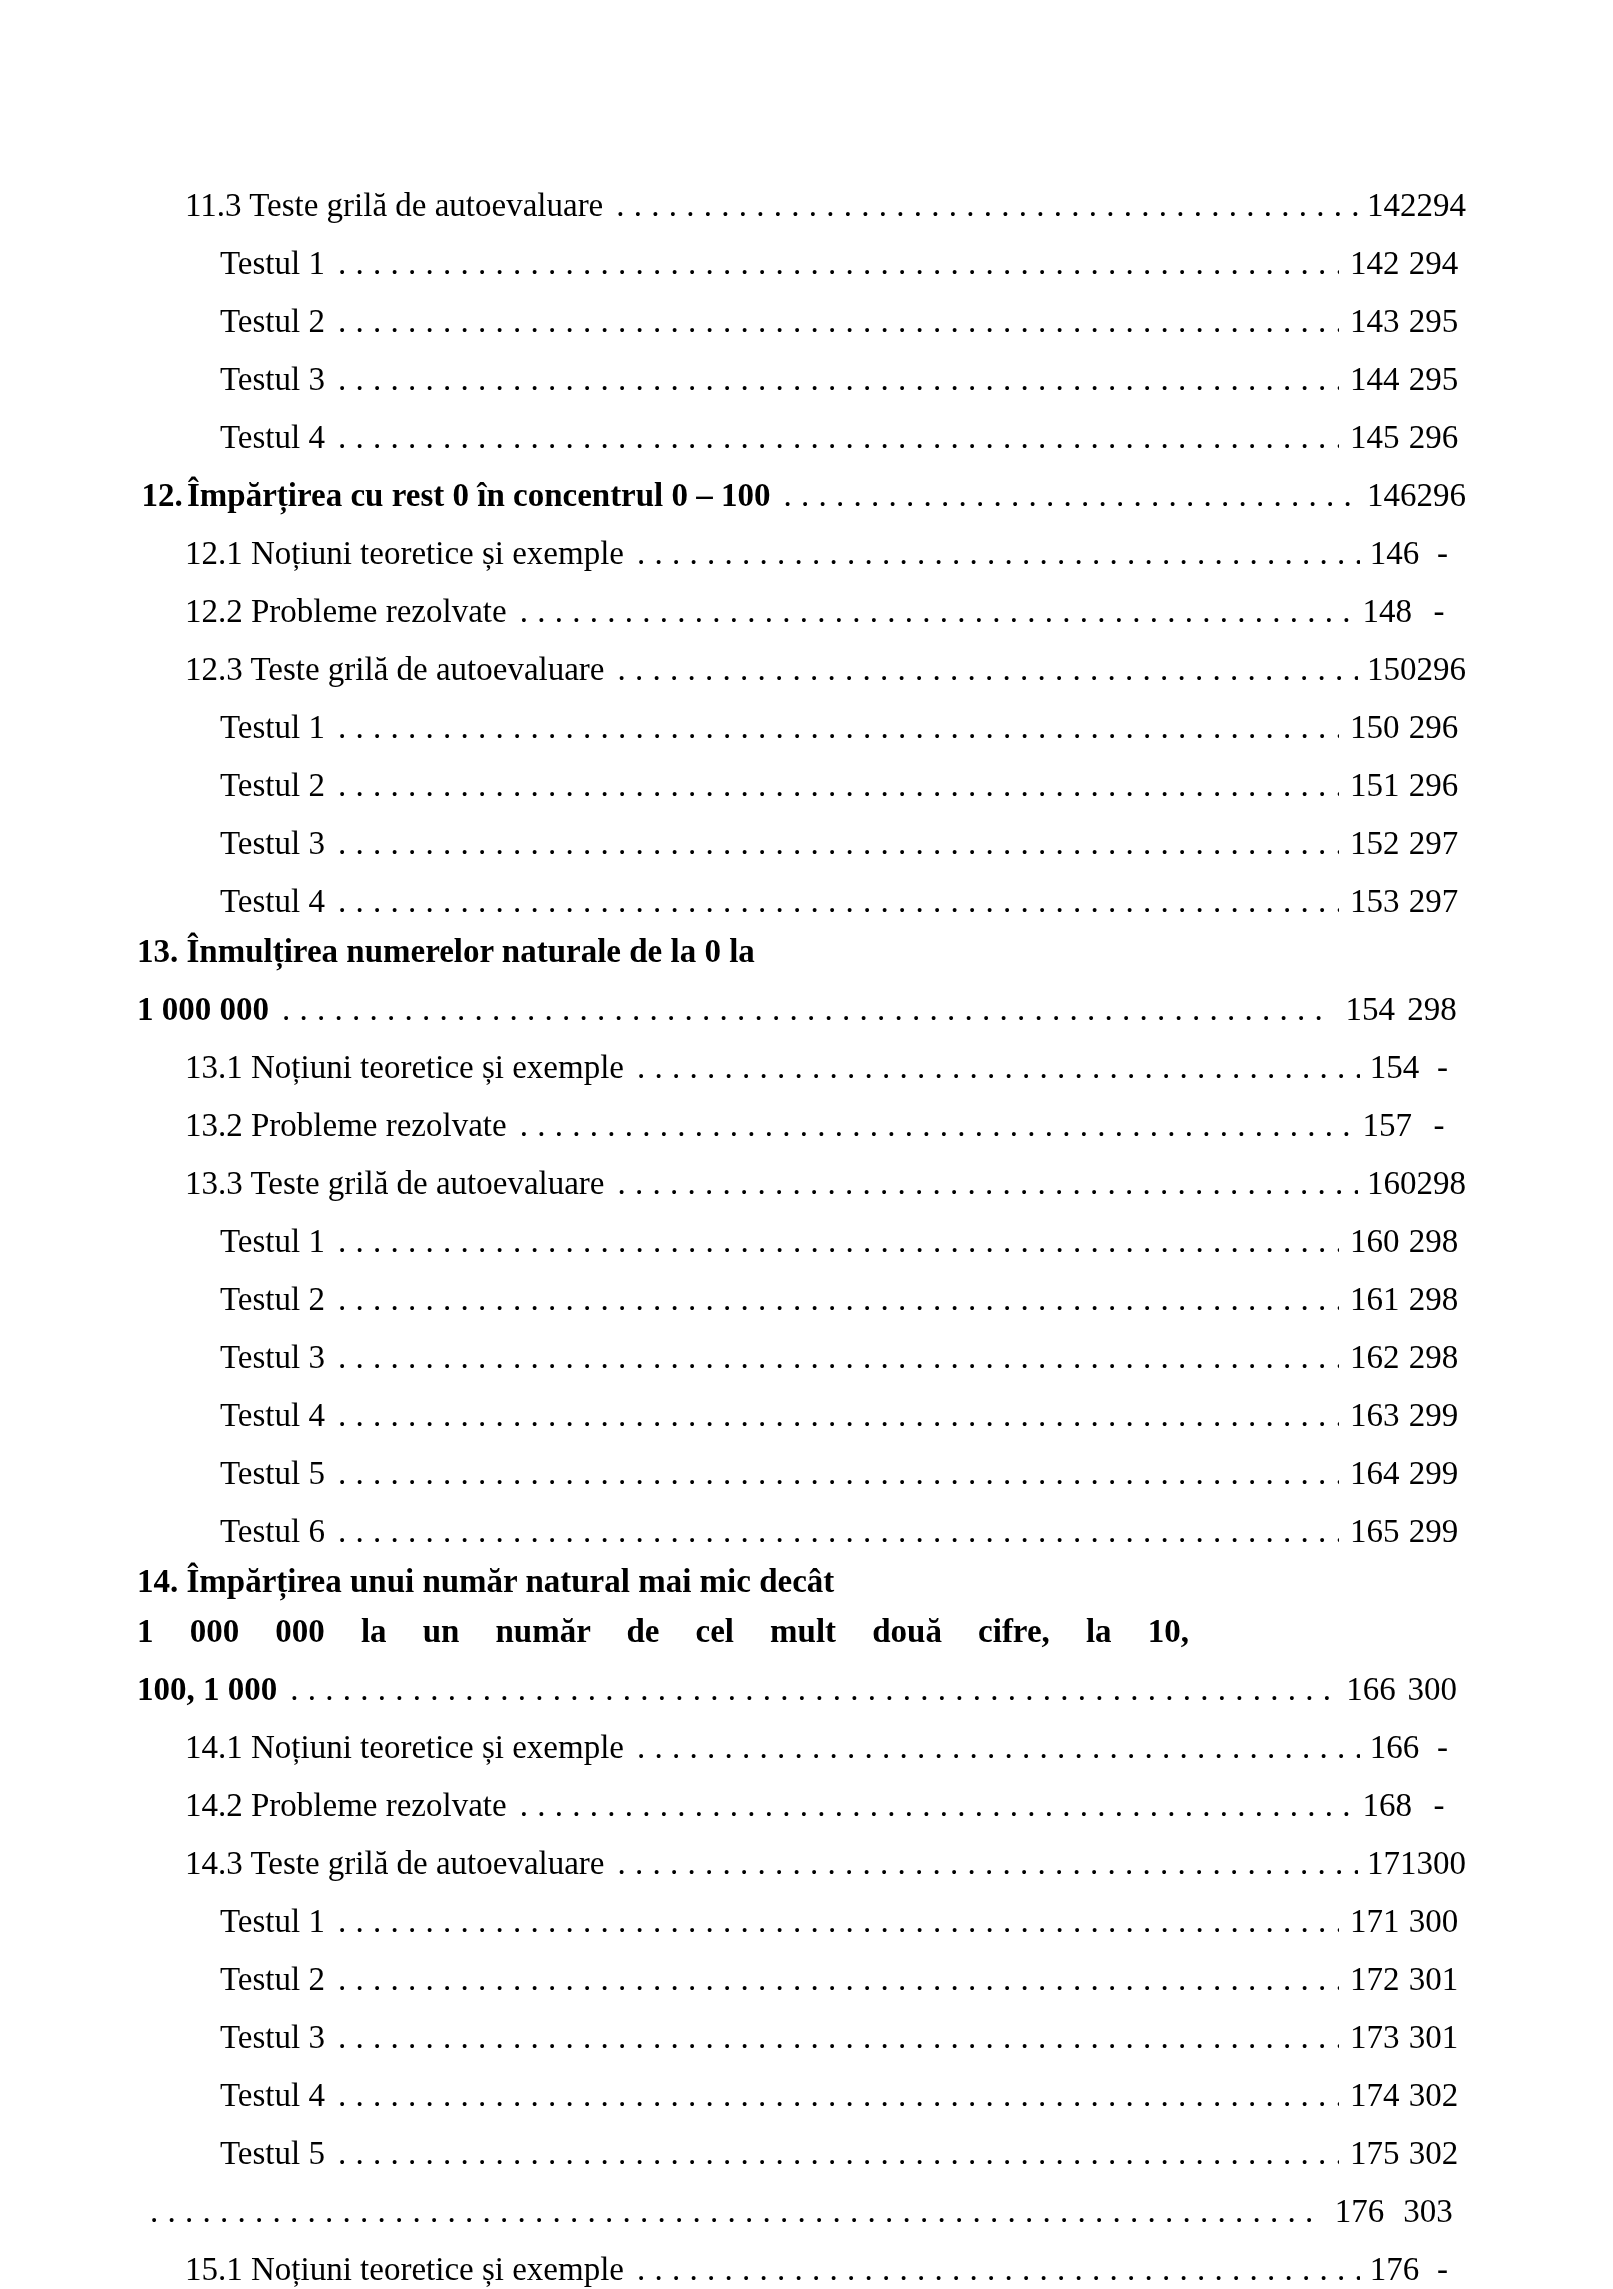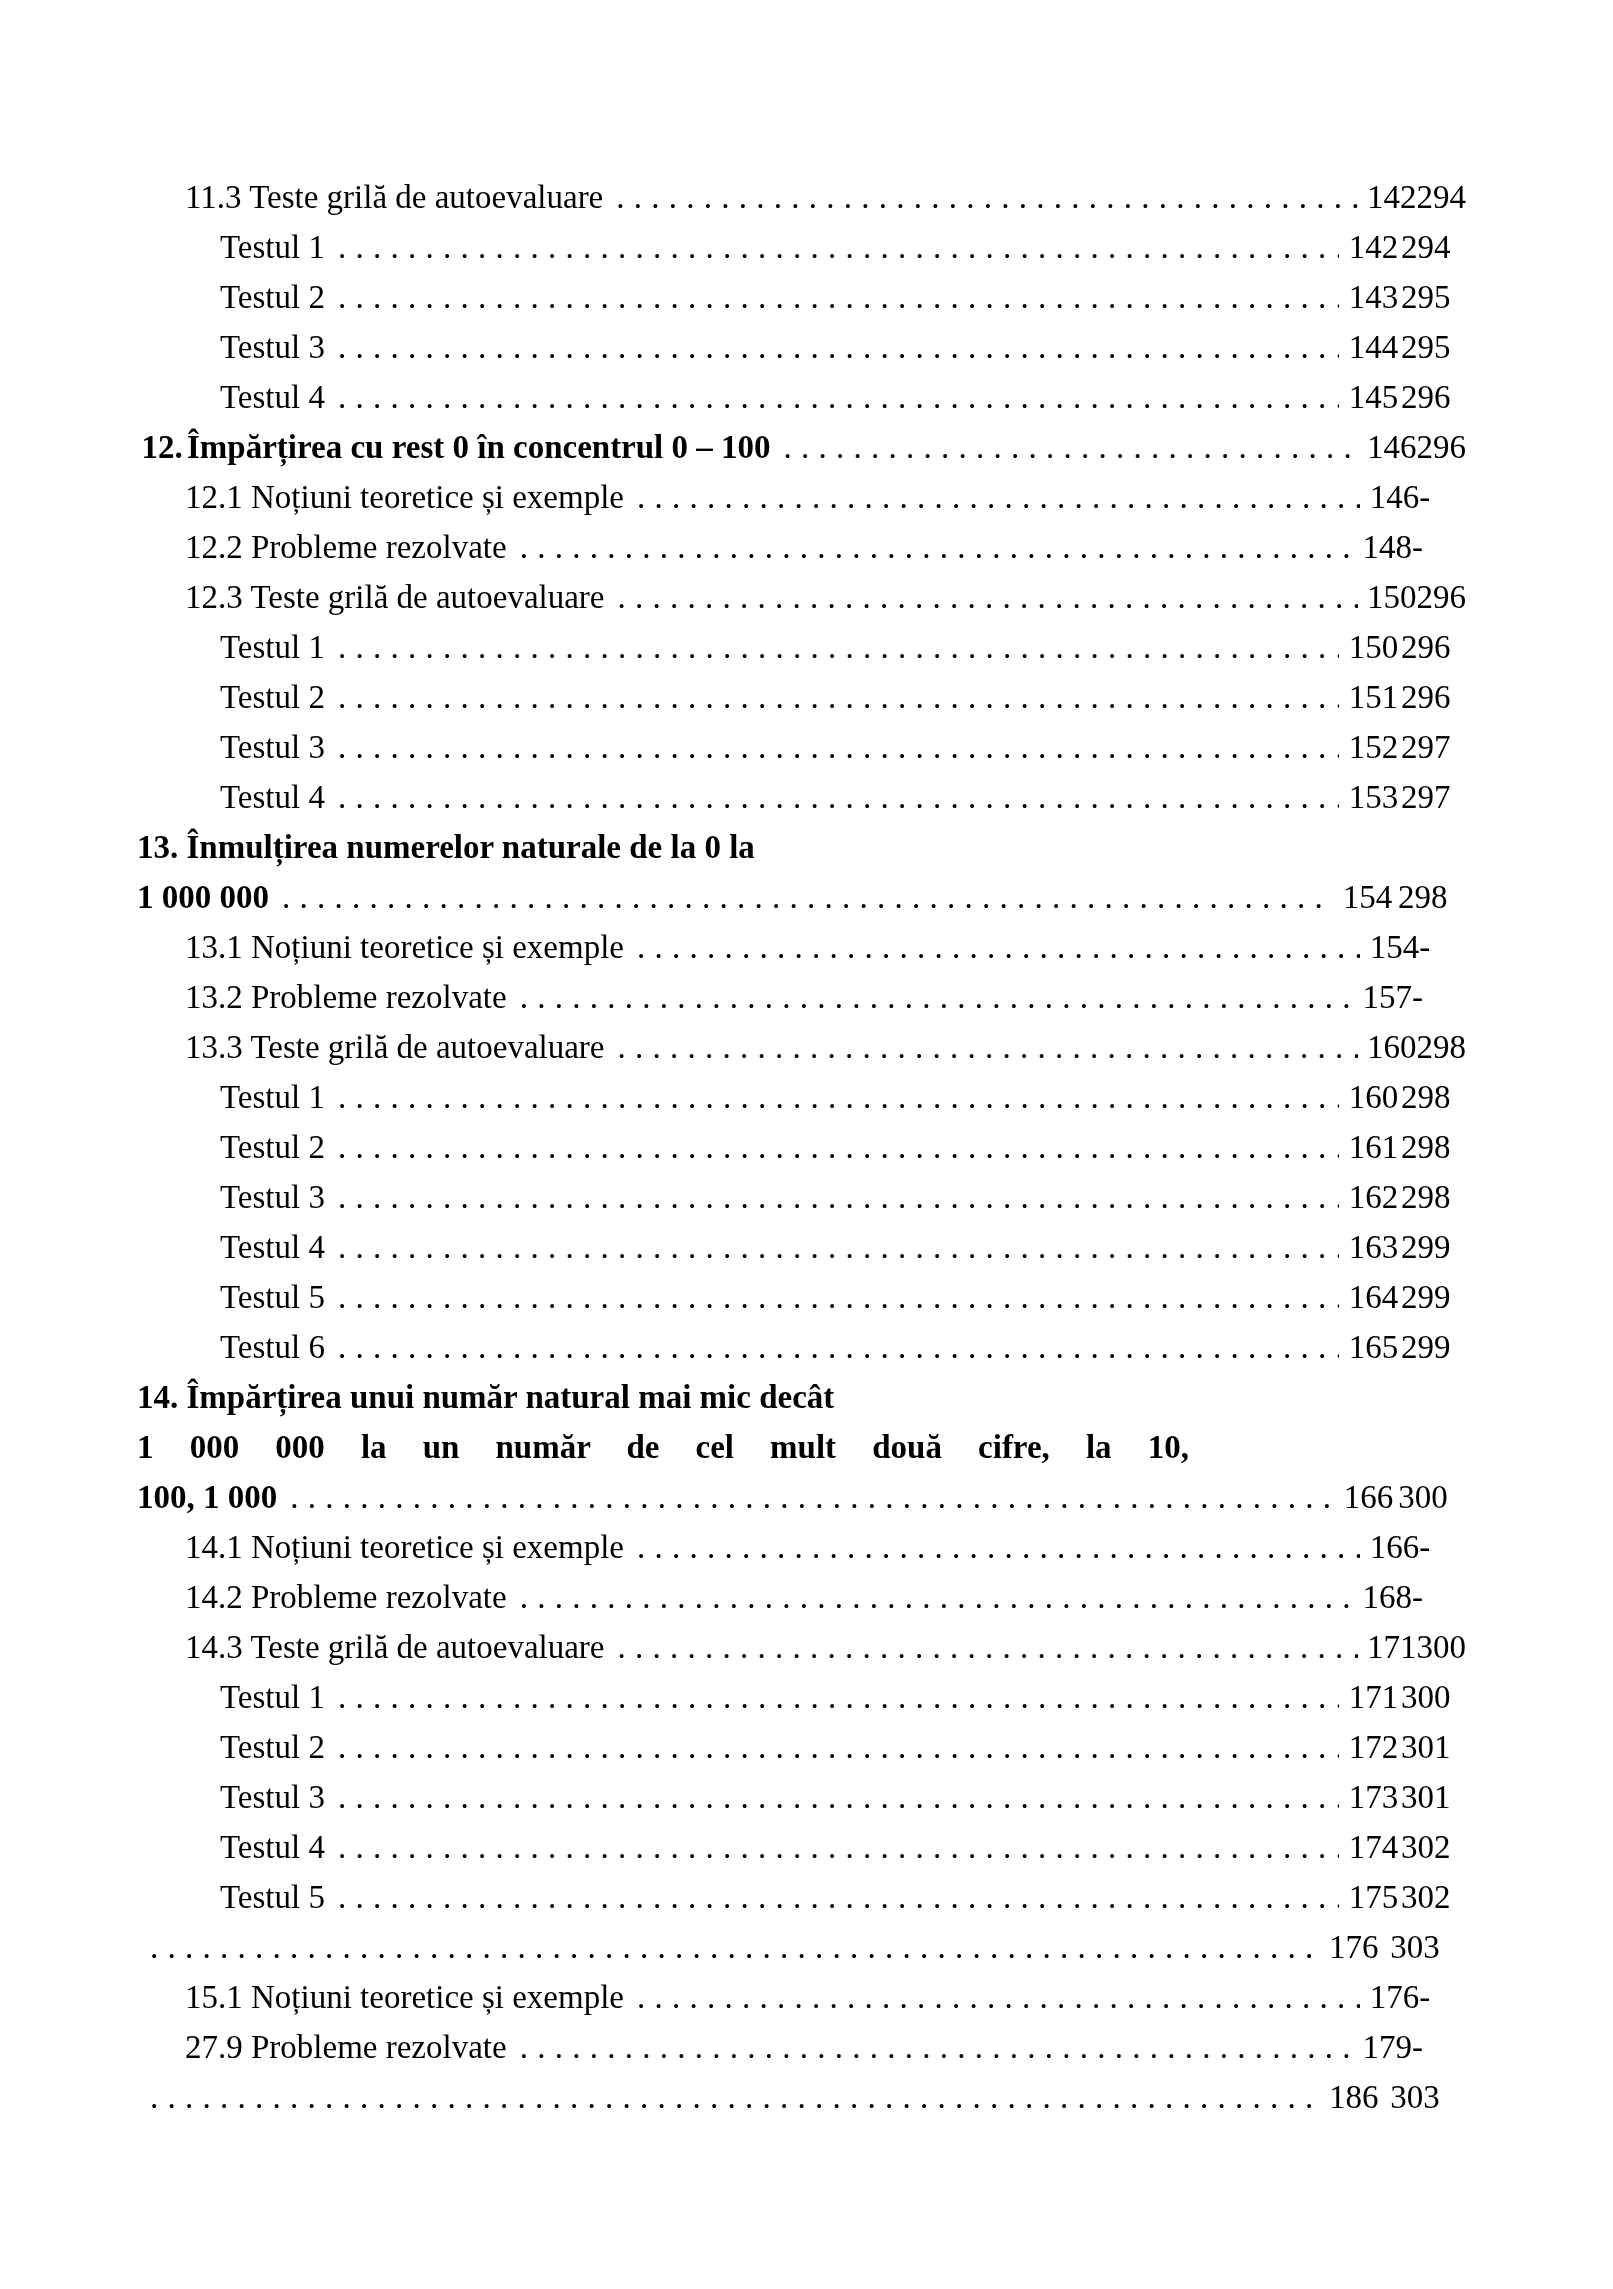--- a/index.html
+++ b/index.html
@@ -48,31 +48,32 @@
     line-height: 50px;
     letter-spacing: 0.5px;
     margin: 0 9.2px 0 13px;
     color: #000;
   }
   .leader::before {
     content: ". . . . . . . . . . . . . . . . . . . . . . . . . . . . . . . . . . . . . . . . . . . . . . . . . . . . . . . . . . . . . . . . . . . . . . . . . . . . . . .";
   }
   .pg {
     width: 72px;
-    text-align: left;
+    text-align: center;
     font-size: 33px;
     line-height: 50px;
     white-space: nowrap;
   }
   .pg2 {
     width: 89px;
-    text-align: left;
-    font-size: 33px;
-    line-height: 50px;
-    white-space: nowrap;
+    text-align: center;
+    font-size: 33px;
+    line-height: 50px;
+    white-space: nowrap;
+    margin-top: 8px;
   }
   
   .lvl-chapter > .label {
     font-weight: bold;
     padding-left: 0px;
   }
   .lvl-chapter .numcol {
     display: inline-block;
     width: 50px;
     text-align: center;

